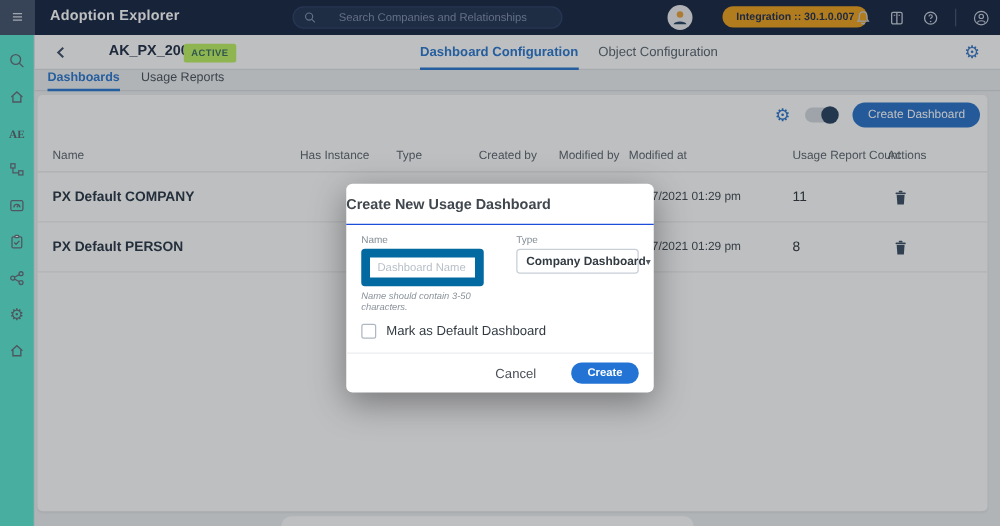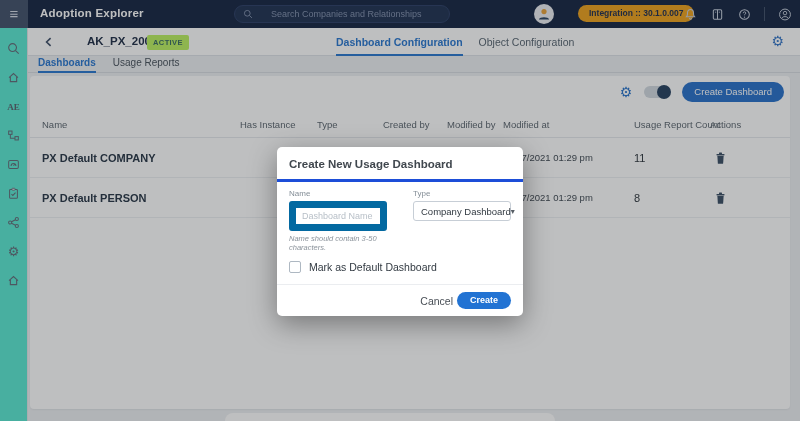--- a/index.html
+++ b/index.html
@@ -59,37 +59,37 @@
   .cell-count { font-size:11px; color:#333a41; }
   .type-badge { width:36px; height:13px; border-radius:7px; border:1px solid #8f7d14;
      background:repeating-linear-gradient(48deg,#c6b028 0 2px,#8f7d14 2px 4px); }
   .trash { cursor:pointer; margin-left:4px; }
 
   .bottom-strip { position:absolute; left:225px; bottom:0; width:330px; height:8px; background:#ffffff; border-radius:8px 8px 0 0; z-index:2; }
 
   
   .overlay { position:absolute; inset:0; background:rgba(13,17,23,.27); z-index:10; }
   .modal { position:absolute; left:277px; top:147px; width:246px; background:#ffffff; border-radius:5px; box-shadow:0 8px 28px rgba(0,0,0,.38); z-index:20; }
-  .modal-header { padding:7px 12px; border-bottom:3px solid #1d4ed8; }
+  .modal-header { padding:7px 0; border-bottom:1px solid #1d4ed8; }
   .modal-title { font-size:11.5px; font-weight:bold; color:#40474e; }
   .modal-body { padding:7px 12px 0 12px; }
   .field-row { display:flex; }
   .field-name { width:98px; margin-right:26px; }
   .field-type { width:98px; }
   .fld-label { font-size:8px; color:#848e97; margin-bottom:3px; }
   .name-input { width:98px; height:30px; border:7px solid #0369a1; border-radius:3px; padding:0 6px; font-size:9px; color:#333; font-family:inherit; }
   .name-input::placeholder { color:#b7bfc7; }
   .helper { width:94px; font-size:7.5px; line-height:8.5px; color:#8a929a; margin-top:4px;font-style:italic; }
   .type-select { width:98px; height:20px; border:1px solid #c7ced6; border-radius:3px; padding:0 7px; display:flex; align-items:center; justify-content:space-between; cursor:pointer; }
-  .type-select .val { font-size:9.5px; font-weight:normal; color:#323a42; white-space:nowrap; }
+  .type-select .val { font-size:9.5px; font-weight:bold; color:#323a42; white-space:nowrap; }
   .type-select .chev { font-size:8px; color:#555c63; }
   .checkbox-row { display:flex; align-items:center; gap:8px; margin-top:9px; padding-bottom:11px; }
   .checkbox { width:12px; height:12px; border:1px solid #aeb8c2; border-radius:2px; background:#fff; cursor:pointer; }
   .checkbox-label { font-size:10.5px; color:#323a42; }
-  .modal-footer { border-top:1px solid #ebedf0; padding:7px 12px; display:flex; justify-content:flex-end; align-items:center; gap:4px; }
+  .modal-footer { border-top:1px solid #ebedf0; padding:7px 12px; display:flex; justify-content:flex-end; align-items:center; gap:28px; }
   .cancel-btn { background:none; border:none; font-size:10.5px; color:#494f56; cursor:pointer; font-family:inherit; }
   .create-btn { height:17px; line-height:17px; padding:0 13px; background:#2273d3; color:#fff; font-size:9px; font-weight:bold; border:none; border-radius:9px; cursor:pointer; font-family:inherit; }
 
   svg { display:block; }
 </style>
 </head>
 <body>
 
 <div class="screen">
 

